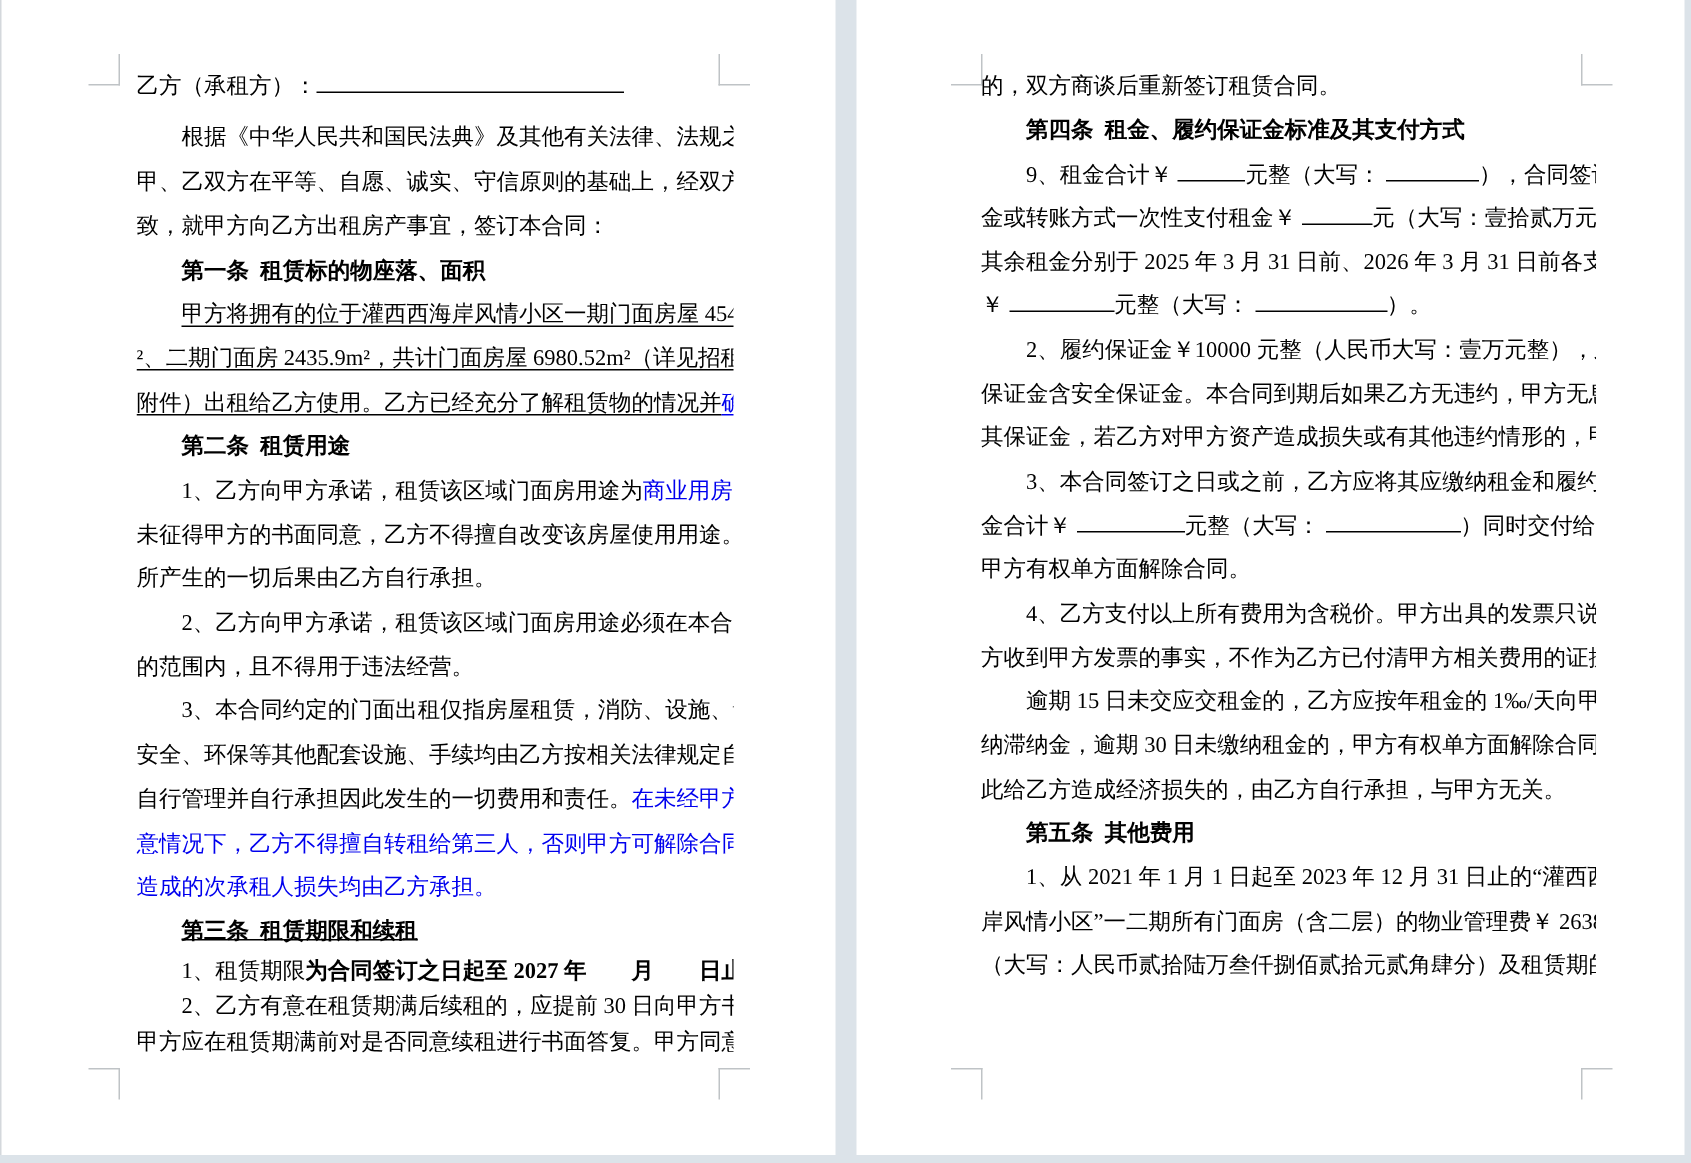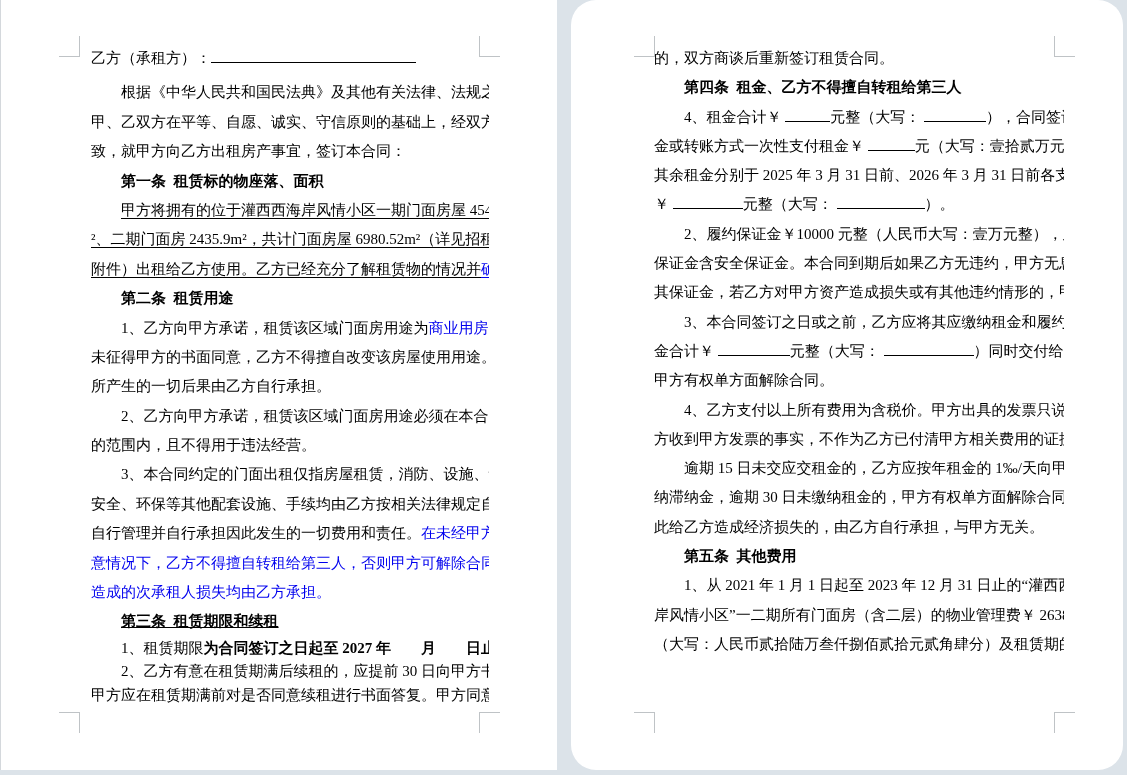--- a/index.html
+++ b/index.html
@@ -10,21 +10,21 @@
     color:#000;
     overflow:hidden;
   }
   .workspace{position:relative;width:1127px;height:775px;display:flex;}
   .page{
     position:relative;background:#fff;height:770px;flex:0 0 auto;
     font-size:15px;
   }
   .page.p1{width:556px;border-left:1px solid #d4d8dc;}
   .page-gap{width:14px;height:770px;background:#dce3e9;flex:0 0 auto;}
-  .page.p2{width:552px;border-radius:25px;}
+  .page.p2{width:552px;}
   .content{position:absolute;top:44px;width:410px;}
   .p1 .content{left:78px;}
   .p2 .content{left:83px;}
   .line{
     white-space:pre;overflow:hidden;
     height:29.4px;line-height:29.4px;
   }
   .p1 .content .line{height:29.4px;line-height:29.4px;margin-left:12px;}
   .p1 .content .line:nth-child(1){margin-bottom:5px;}
   .p1 .content .line:nth-child(n+21){height:23.5px;line-height:23.5px;}
@@ -89,22 +89,22 @@
 
   <div class="page-gap"></div>
 
   <div class="page p2">
     <div class="mark tl"></div>
     <div class="mark tr"></div>
     <div class="mark bl"></div>
     <div class="mark br"></div>
     <div class="content">
         <div class="line"><span class="">的，双方商谈后重新签订租赁合同。</span></div>
-        <div class="line" style="padding-left: 30px;"><span class="r-b">第四条  租金、乙方不得擅自转租给第三人</span></div>
-        <div class="line" style="padding-left: 30px;"><span class="">4、租金合计￥ </span><span class="blank" style="width: 45px;"></span><span class="">元整（大写： </span><span class="blank" style="width: 62px;"></span><span class="">），合同签订之日以现</span></div>
+        <div class="line" style="padding-left: 30px;"><span class="r-b">第四条  租金、履约保证金标准及其支付方式</span></div>
+        <div class="line" style="padding-left: 30px;"><span class="">9、租金合计￥ </span><span class="blank" style="width: 45px;"></span><span class="">元整（大写： </span><span class="blank" style="width: 62px;"></span><span class="">），合同签订之日以现</span></div>
         <div class="line"><span class="">金或转账方式一次性支付租金￥ </span><span class="blank" style="width: 47px;"></span><span class="">元（大写：壹拾贰万元整），</span></div>
         <div class="line"><span class="">其余租金分别于 2025 年 3 月 31 日前、2026 年 3 月 31 日前各支付</span></div>
         <div class="line"><span class="">￥ </span><span class="blank" style="width: 70px;"></span><span class="">元整（大写： </span><span class="blank" style="width: 88px;"></span><span class="">）。</span></div>
         <div class="line" style="padding-left: 30px;"><span class="">2、履约保证金￥10000 元整（人民币大写：壹万元整），此履约</span></div>
         <div class="line"><span class="">保证金含安全保证金。本合同到期后如果乙方无违约，甲方无息返还</span></div>
         <div class="line"><span class="">其保证金，若乙方对甲方资产造成损失或有其他违约情形的，甲方有</span></div>
         <div class="line" style="padding-left: 30px;"><span class="">3、本合同签订之日或之前，乙方应将其应缴纳租金和履约保证</span></div>
         <div class="line"><span class="">金合计￥ </span><span class="blank" style="width: 72px;"></span><span class="">元整（大写： </span><span class="blank" style="width: 90px;"></span><span class="">）同时交付给甲方，否则</span></div>
         <div class="line"><span class="">甲方有权单方面解除合同。</span></div>
         <div class="line" style="padding-left: 30px;"><span class="">4、乙方支付以上所有费用为含税价。甲方出具的发票只说明乙</span></div>

